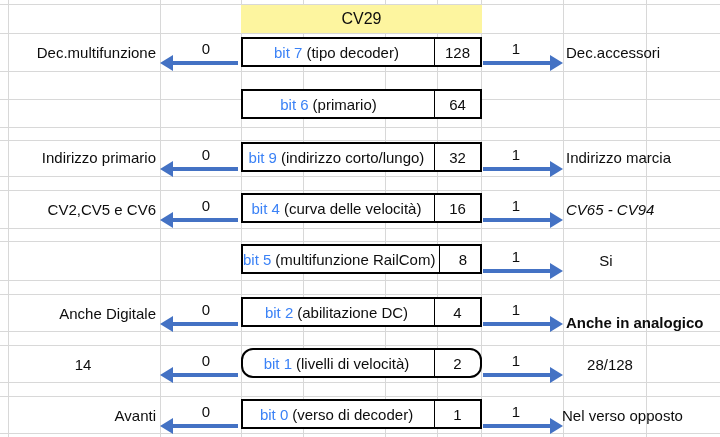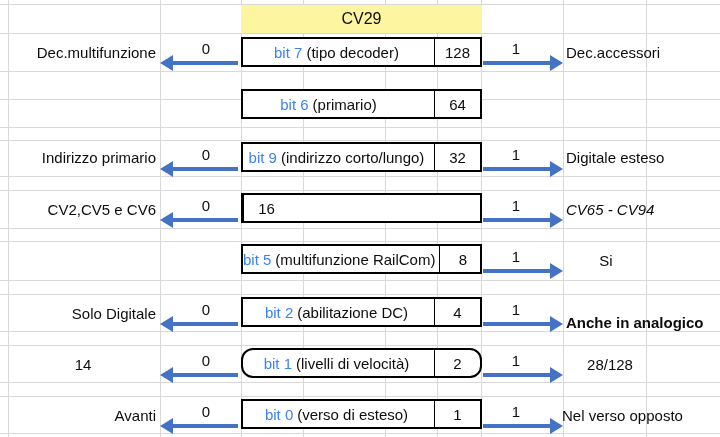--- a/index.html
+++ b/index.html
@@ -166,32 +166,36 @@
       <span class="bitdesc">(indirizzo corto/lungo)</span>
     </span>
     <span class="value">32</span>
   </div>
   <div class="arrow-num" style="left:486px;top:146px;width:60px;">1</div>
   <div class="arrow right" style="left:483px;top:160px;width:80px;">
     <span class="shaft"></span>
     <span class="head"></span>
   </div>
   <div class="cell left" style="left:566px;top:141px;width:152px;height:33px;">
-    <span>Digitale esteso</span>
+    <span>Indirizzo marcia</span>
   </div>
 
   <div class="cell right" style="left:10px;top:192px;width:146px;height:34px;">
     <span>CV2,CV5 e CV6</span>
   </div>
   <div class="arrow-num" style="left:176px;top:197px;width:60px;">0</div>
   <div class="arrow left" style="left:160px;top:211px;width:78px;">
     <span class="head"></span>
     <span class="shaft"></span>
   </div>
   <div class="bitbox" style="left:241px;top:193px;width:241px;height:30px;">
+    <span class="label">
+      <span class="bitname">bit 4</span>
+      <span class="bitdesc">(curva delle velocità)</span>
+    </span>
     <span class="value">16</span>
   </div>
   <div class="arrow-num" style="left:486px;top:197px;width:60px;">1</div>
   <div class="arrow right" style="left:483px;top:211px;width:80px;">
     <span class="shaft"></span>
     <span class="head"></span>
   </div>
   <div class="cell left" style="left:566px;top:192px;width:152px;height:34px;font-style:italic;">
     <span>CV65 - CV94</span>
   </div>
@@ -206,21 +210,21 @@
   <div class="arrow-num" style="left:486px;top:248px;width:60px;">1</div>
   <div class="arrow right" style="left:483px;top:262px;width:80px;">
     <span class="shaft"></span>
     <span class="head"></span>
   </div>
   <div class="cell center" style="left:566px;top:243px;width:80px;height:34px;">
     <span>Si</span>
   </div>
 
   <div class="cell right" style="left:10px;top:296px;width:146px;height:34px;">
-    <span>Solo Digitale</span>
+    <span>Anche Digitale</span>
   </div>
   <div class="arrow-num" style="left:176px;top:301px;width:60px;">0</div>
   <div class="arrow left" style="left:160px;top:315px;width:78px;">
     <span class="head"></span>
     <span class="shaft"></span>
   </div>
   <div class="bitbox" style="left:241px;top:297px;width:241px;height:30px;">
     <span class="label">
       <span class="bitname">bit 2</span>
       <span class="bitdesc">(abilitazione DC)</span>
@@ -264,21 +268,21 @@
     <span>Avanti</span>
   </div>
   <div class="arrow-num" style="left:176px;top:403px;width:60px;">0</div>
   <div class="arrow left" style="left:160px;top:417px;width:78px;">
     <span class="head"></span>
     <span class="shaft"></span>
   </div>
   <div class="bitbox" style="left:241px;top:399px;width:241px;height:30px;">
     <span class="label">
       <span class="bitname">bit 0</span>
-      <span class="bitdesc">(verso di esteso)</span>
+      <span class="bitdesc">(verso di decoder)</span>
     </span>
     <span class="value">1</span>
   </div>
   <div class="arrow-num" style="left:486px;top:403px;width:60px;">1</div>
   <div class="arrow right" style="left:483px;top:417px;width:80px;">
     <span class="shaft"></span>
     <span class="head"></span>
   </div>
   <div class="cell left" style="left:562px;top:398px;width:158px;height:34px;">
     <span>Nel verso opposto</span>

